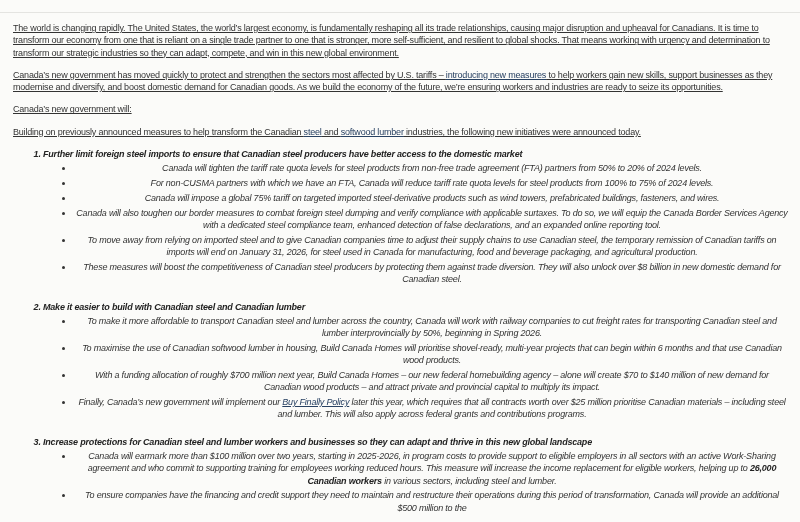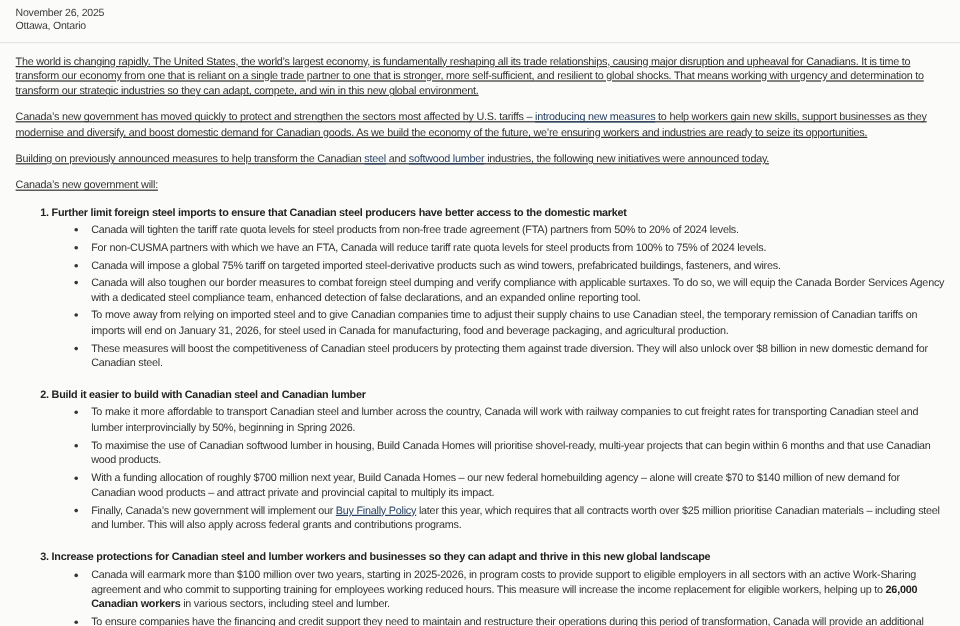--- a/index.html
+++ b/index.html
@@ -13,64 +13,60 @@
     line-height: 12.3px;
     letter-spacing: -0.2px;
   }
   .page { padding: 5px 12px 8px 13px; }
   .date-block { font-size: 8.8px; line-height: 11.3px; color: #3c3c3c; }
   .divider { border: 0; border-top: 1px solid #e4e4e1; margin: 7px -12px 9px -13px; }
   p { margin: 0 0 10px 0; text-decoration: underline; }
   a.lnk { color: #284162; text-decoration: underline; cursor: pointer; }
   .sec-heading { font-weight: bold; color: #222; }
   ol.initiatives { margin: 2px 0 0 0; padding-left: 30px; }
-  ol.initiatives > li { font-weight: bold; color: #222; margin-bottom: 15px; }
+  ol.initiatives > li { font-weight: bold; color: #222; margin-bottom: 15px; font-style: italic; }
   ol.initiatives ul {
     font-weight: normal; color: #333;
     margin: 2px 0 0 0; padding-left: 31px; list-style: disc;
   }
-  ol.initiatives ul li { margin-bottom: 2.5px; padding-left: 2px; }
+  ol.initiatives ul li { margin-bottom: 2.5px; padding-left: 2px; text-align: center; }
   strong { color: #222; }
 </style>
 </head>
 <body>
 
 <div class="page">
 
-  <div class="date-block">
-    <div>November 26, 2025</div>
-    <div>Ottawa, Ontario</div>
-  </div>
 
   <hr class="divider">
 
   <p>The world is changing rapidly. The United States, the world’s largest economy, is fundamentally reshaping all its trade relationships, causing major disruption and upheaval for Canadians. It is time to transform our economy from one that is reliant on a single trade partner to one that is stronger, more self-sufficient, and resilient to global shocks. That means working with urgency and determination to transform our strategic industries so they can adapt, compete, and win in this new global environment.</p>
 
   <p><span>Canada’s new government has moved quickly to protect and strengthen the sectors most affected by U.S. tariffs – </span><a class="lnk">introducing new measures</a><span> to help workers gain new skills, support businesses as they modernise and diversify, and boost domestic demand for Canadian goods. As we build the economy of the future, we’re ensuring workers and industries are ready to seize its opportunities.</span></p>
 
+  <p>Canada’s new government will:</p>
+
   <p><span>Building on previously announced measures to help transform the Canadian </span><a class="lnk">steel</a><span> and </span><a class="lnk">softwood lumber</a><span> industries, the following new initiatives were announced today.</span></p>
-
-  <p>Canada’s new government will:</p>
 
   <ol class="initiatives">
 
     <li>
       <span class="sec-heading">Further limit foreign steel imports to ensure that Canadian steel producers have better access to the domestic market</span>
       <ul>
         <li>Canada will tighten the tariff rate quota levels for steel products from non-free trade agreement (FTA) partners from 50% to 20% of 2024 levels.</li>
         <li>For non-CUSMA partners with which we have an FTA, Canada will reduce tariff rate quota levels for steel products from 100% to 75% of 2024 levels.</li>
         <li>Canada will impose a global 75% tariff on targeted imported steel-derivative products such as wind towers, prefabricated buildings, fasteners, and wires.</li>
         <li>Canada will also toughen our border measures to combat foreign steel dumping and verify compliance with applicable surtaxes. To do so, we will equip the Canada Border Services Agency with a dedicated steel compliance team, enhanced detection of false declarations, and an expanded online reporting tool.</li>
         <li>To move away from relying on imported steel and to give Canadian companies time to adjust their supply chains to use Canadian steel, the temporary remission of Canadian tariffs on imports will end on January 31, 2026, for steel used in Canada for manufacturing, food and beverage packaging, and agricultural production.</li>
         <li>These measures will boost the competitiveness of Canadian steel producers by protecting them against trade diversion. They will also unlock over $8 billion in new domestic demand for Canadian steel.</li>
       </ul>
     </li>
 
     <li>
-      <span class="sec-heading">Build it easier to build with Canadian steel and Canadian lumber</span>
+      <span class="sec-heading">Make it easier to build with Canadian steel and Canadian lumber</span>
       <ul>
         <li>To make it more affordable to transport Canadian steel and lumber across the country, Canada will work with railway companies to cut freight rates for transporting Canadian steel and lumber interprovincially by 50%, beginning in Spring 2026.</li>
         <li>To maximise the use of Canadian softwood lumber in housing, Build Canada Homes will prioritise shovel-ready, multi-year projects that can begin within 6 months and that use Canadian wood products.</li>
         <li>With a funding allocation of roughly $700 million next year, Build Canada Homes – our new federal homebuilding agency – alone will create $70 to $140 million of new demand for Canadian wood products – and attract private and provincial capital to multiply its impact.</li>
         <li><span>Finally, Canada’s new government will implement our </span><a class="lnk">Buy Finally Policy</a><span> later this year, which requires that all contracts worth over $25 million prioritise Canadian materials – including steel and lumber. This will also apply across federal grants and contributions programs.</span></li>
       </ul>
     </li>
 
     <li>
       <span class="sec-heading">Increase protections for Canadian steel and lumber workers and businesses so they can adapt and thrive in this new global landscape</span>

